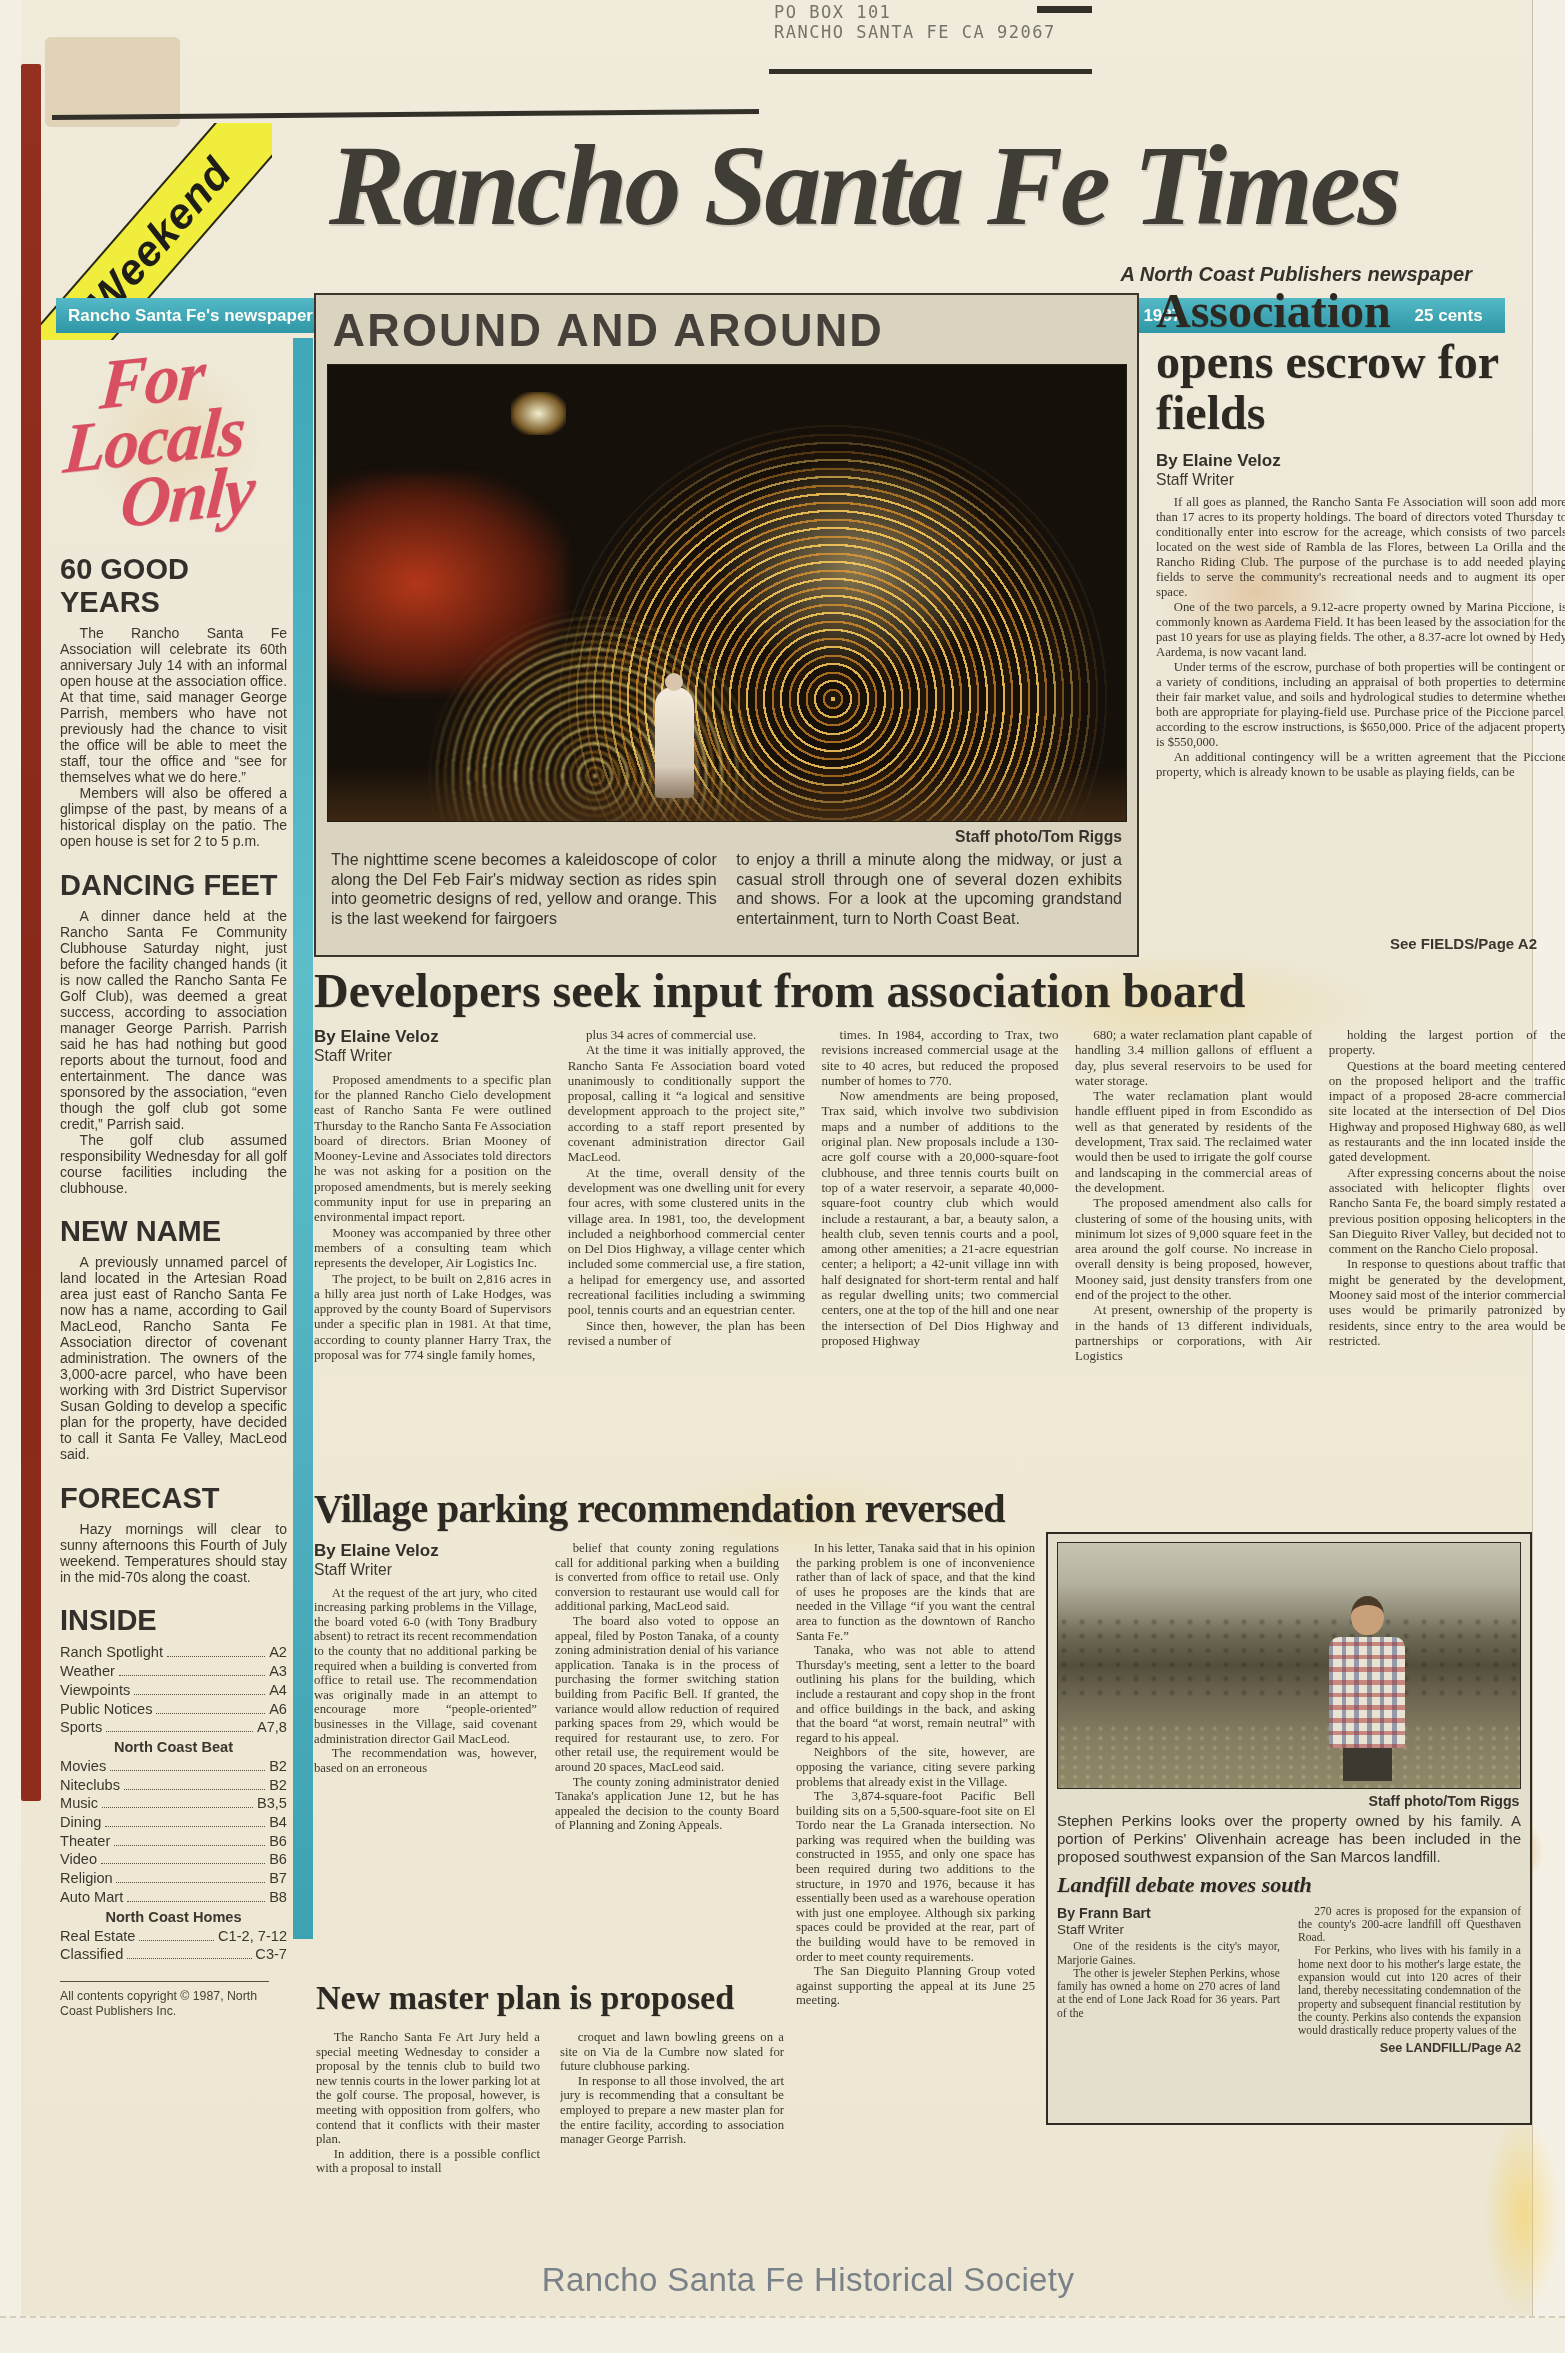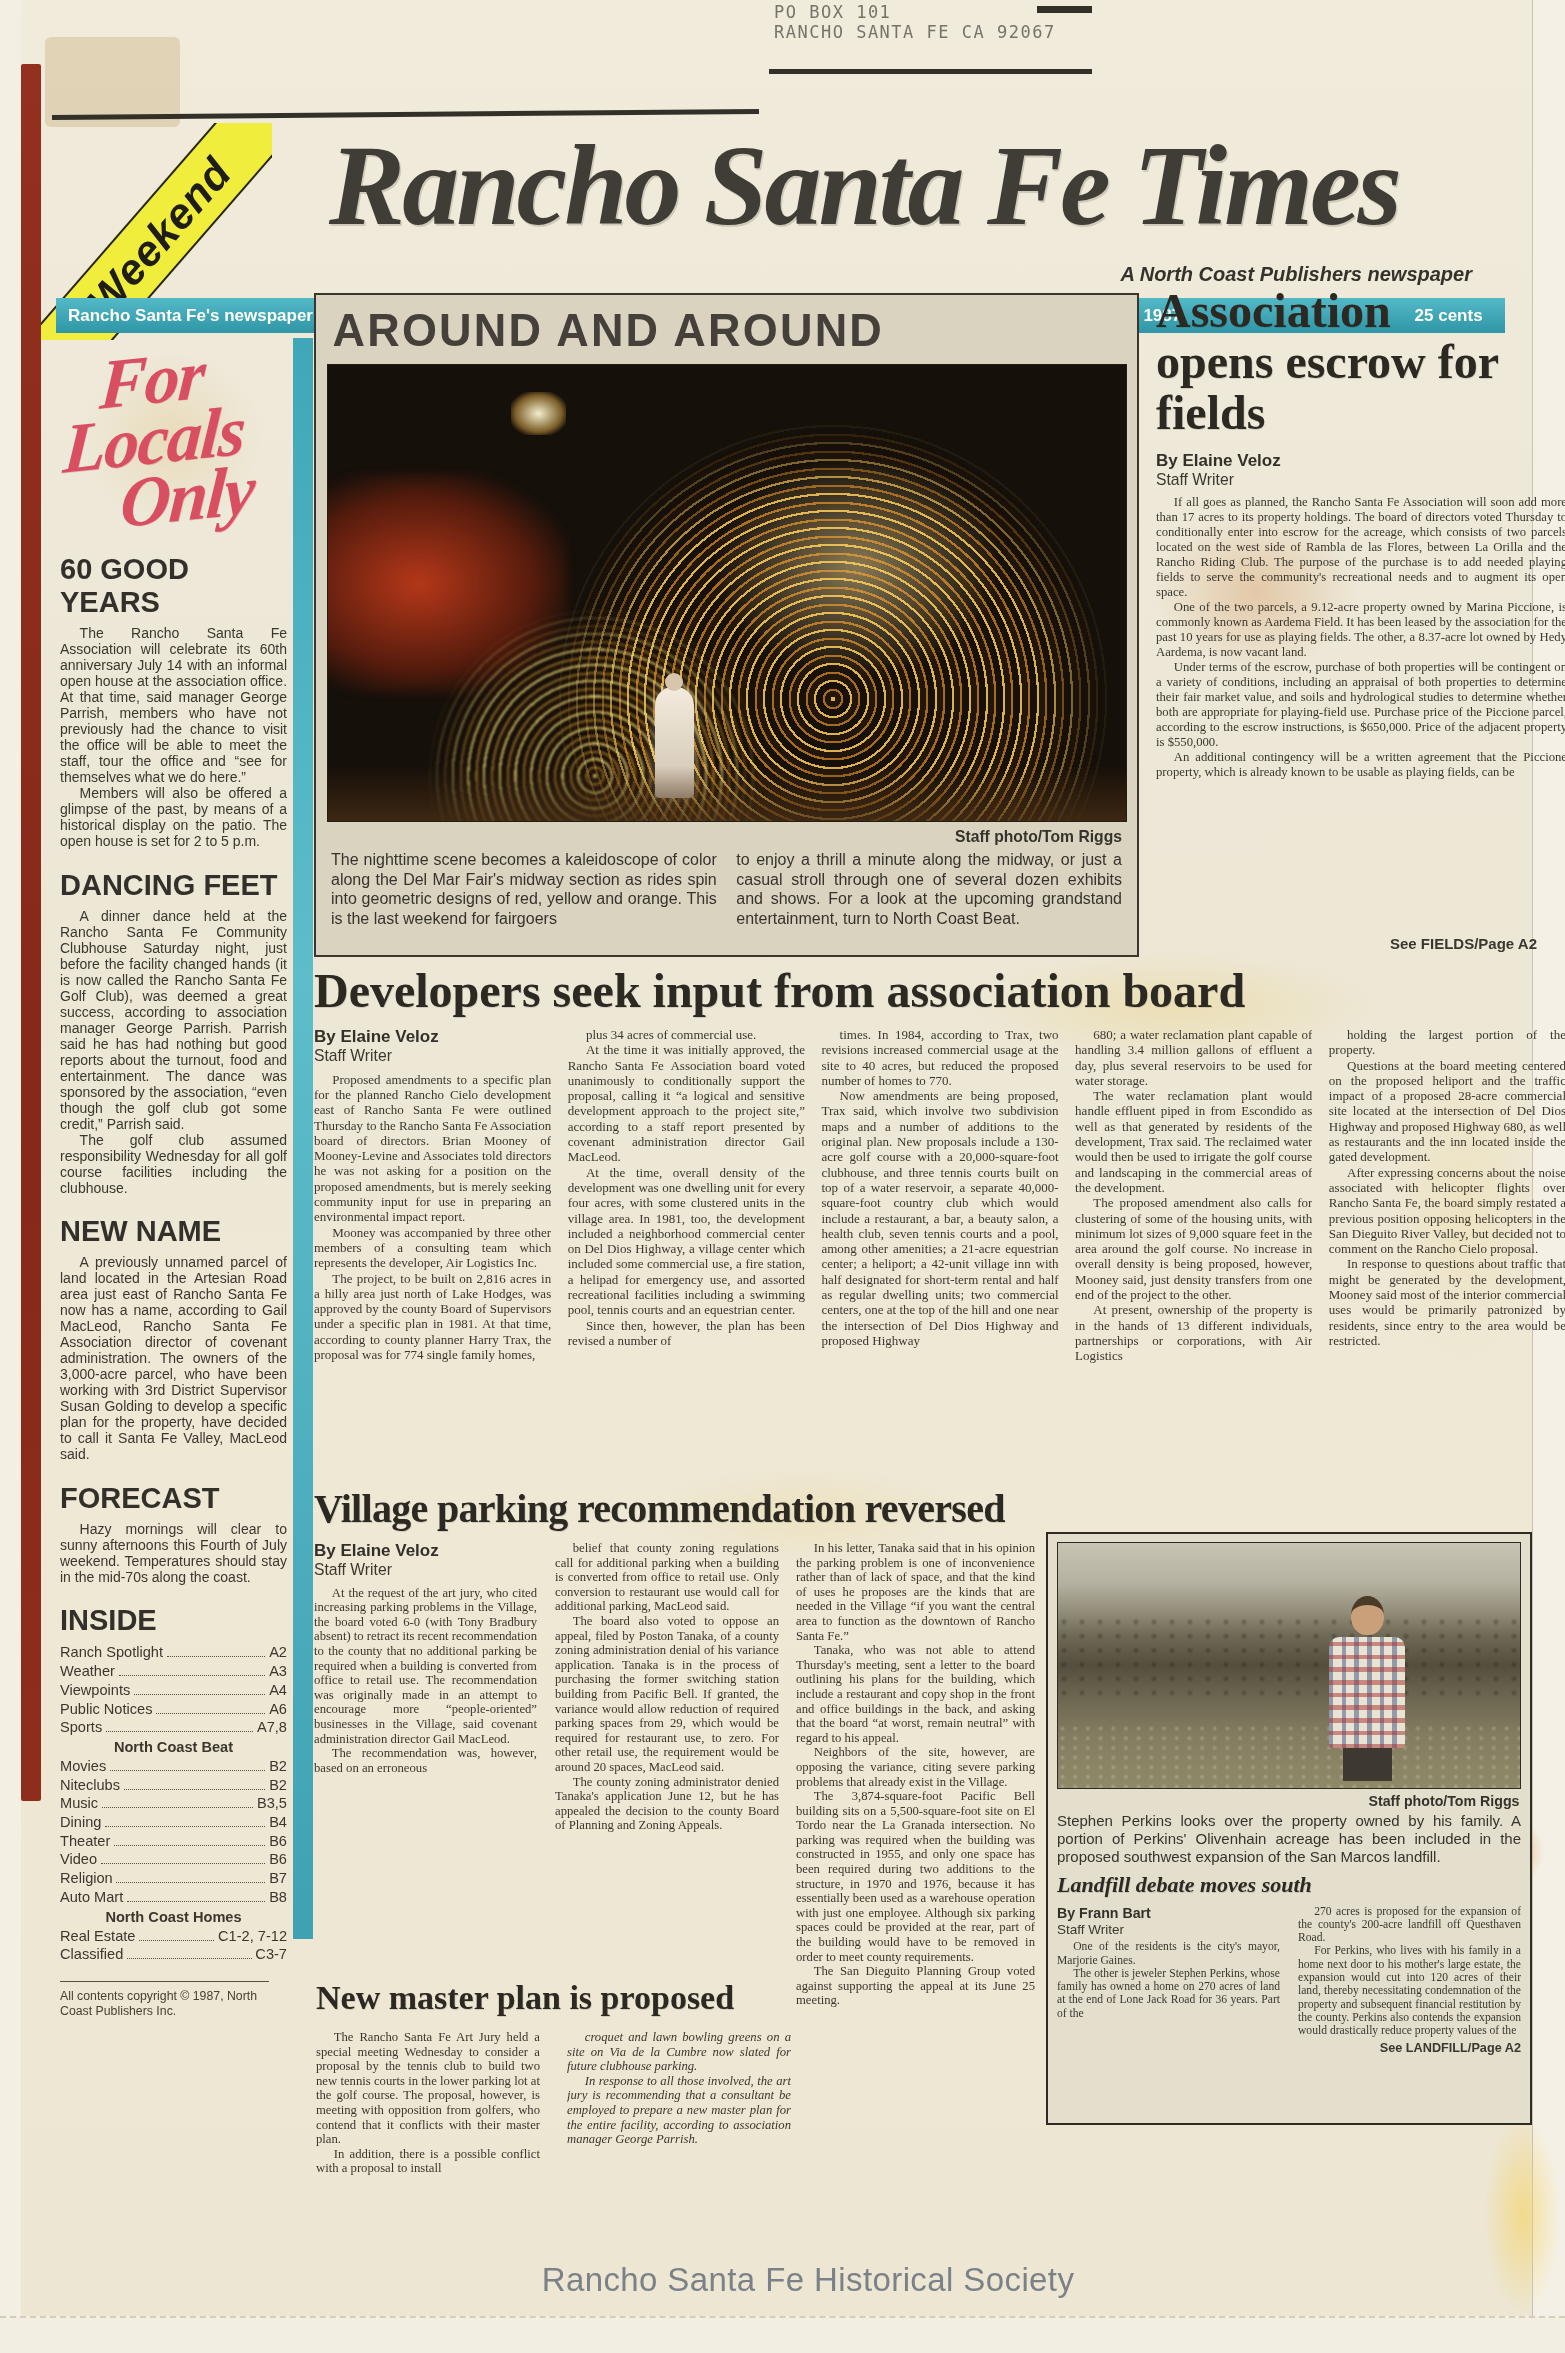--- a/index.html
+++ b/index.html
@@ -95,21 +95,21 @@
   .village{position:absolute; left:314px; top:1489px; width:722px;}
   .village .headline{font-size:40px; letter-spacing:-0.7px; line-height:1; margin-bottom:13px;}
   .v-col{position:absolute; top:52px; overflow:hidden; font-size:12.7px; line-height:14.6px;}
   .v-c1{left:0; width:223px; height:420px;}
   .v-c2{left:241px; width:224px; height:420px;}
   .v-c3{left:482px; width:239px; height:712px;}
   
   .master{position:absolute; left:316px; top:1981px; width:718px;}
   .master .headline{font-size:34px; line-height:1; margin-bottom:12px;}
   .m-col{position:absolute; top:49px; width:224px; height:241px; overflow:hidden; font-size:12.7px; line-height:14.6px;}
-  .m-c1{left:0;} .m-c2{left:251px;font-style:italic;}
+  .m-c1{left:0;} .m-c2{left:244px;}
   
   .landfill{position:absolute; left:1046px; top:1532px; width:486px; height:593px; border:2.2px solid #2e2a24; background:#e4dfcd; padding:7.5px 9px;}
   .perkins-photo{position:relative; height:247px; overflow:hidden; border:0.7px solid #2e2a24;
     background:linear-gradient(180deg,#c8c4b3 0%, #b6b2a1 16%, #938e7a 28%, #6e6955 38%, #544e3d 50%, #6b6550 62%, #837c60 78%, #908968 100%);}
   .pk-scrub{position:absolute; left:0; top:30%; width:100%; height:34%; opacity:.55;
     background-image:radial-gradient(circle 2.2px at 6px 6px, rgba(35,30,20,.7), transparent 3.7px); background-size:18px 14.2px;}
   .pk-grass{position:absolute; left:0; bottom:0; width:100%; height:26%; opacity:.5;
     background-image:radial-gradient(circle 1.5px at 4.5px 4.5px, rgba(245,240,215,.55), transparent 3px); background-size:12.7px 9.7px;}
   .perkins-man{position:absolute; right:24%; top:22%; width:84px; height:189px;}
   .pk-head{width:33px; height:39px; margin:0 auto; border-radius:50% 50% 46% 46%; background:#c9a079; border-top:9px solid #4a3a28;}
@@ -297,21 +297,21 @@
       <div class="fp-red"></div>
       <div class="fp-glow"></div>
       <div class="fp-swirl"></div>
       <div class="fp-fan"></div>
       <div class="fp-sign"></div>
       <div class="fp-figure"></div>
       <div class="fp-ground"></div>
     </div>
     <div class="pb-credit">Staff photo/Tom Riggs</div>
     <div class="pb-caption">
-      <div>The nighttime scene becomes a kaleidoscope of color along the Del Mar Fair's midway section as rides spin into geometric designs of red, yellow and orange. This is the last weekend for fairgoers</div>
+      <div>The nighttime scene becomes a kaleidoscope of color along the Del Feb Fair's midway section as rides spin into geometric designs of red, yellow and orange. This is the last weekend for fairgoers</div>
       <div>to enjoy a thrill a minute along the midway, or just a casual stroll through one of several dozen exhibits and shows. For a look at the upcoming grandstand entertainment, turn to North Coast Beat.</div>
     </div>
   </div>
 
   <div class="fields">
     <h1 class="headline">Association opens escrow for fields</h1>
     <div class="byline">By Elaine Veloz</div>
     <div class="byrole">Staff Writer</div>
     <div class="colbody">
         <p>If all goes as planned, the Rancho Santa Fe Association will soon add more than 17 acres to its property holdings. The board of directors voted Thursday to conditionally enter into escrow for the acreage, which consists of two parcels located on the west side of Rambla de las Flores, between La Orilla and the Rancho Riding Club. The purpose of the purchase is to add needed playing fields to serve the community's recreational needs and to augment its open space.</p>

